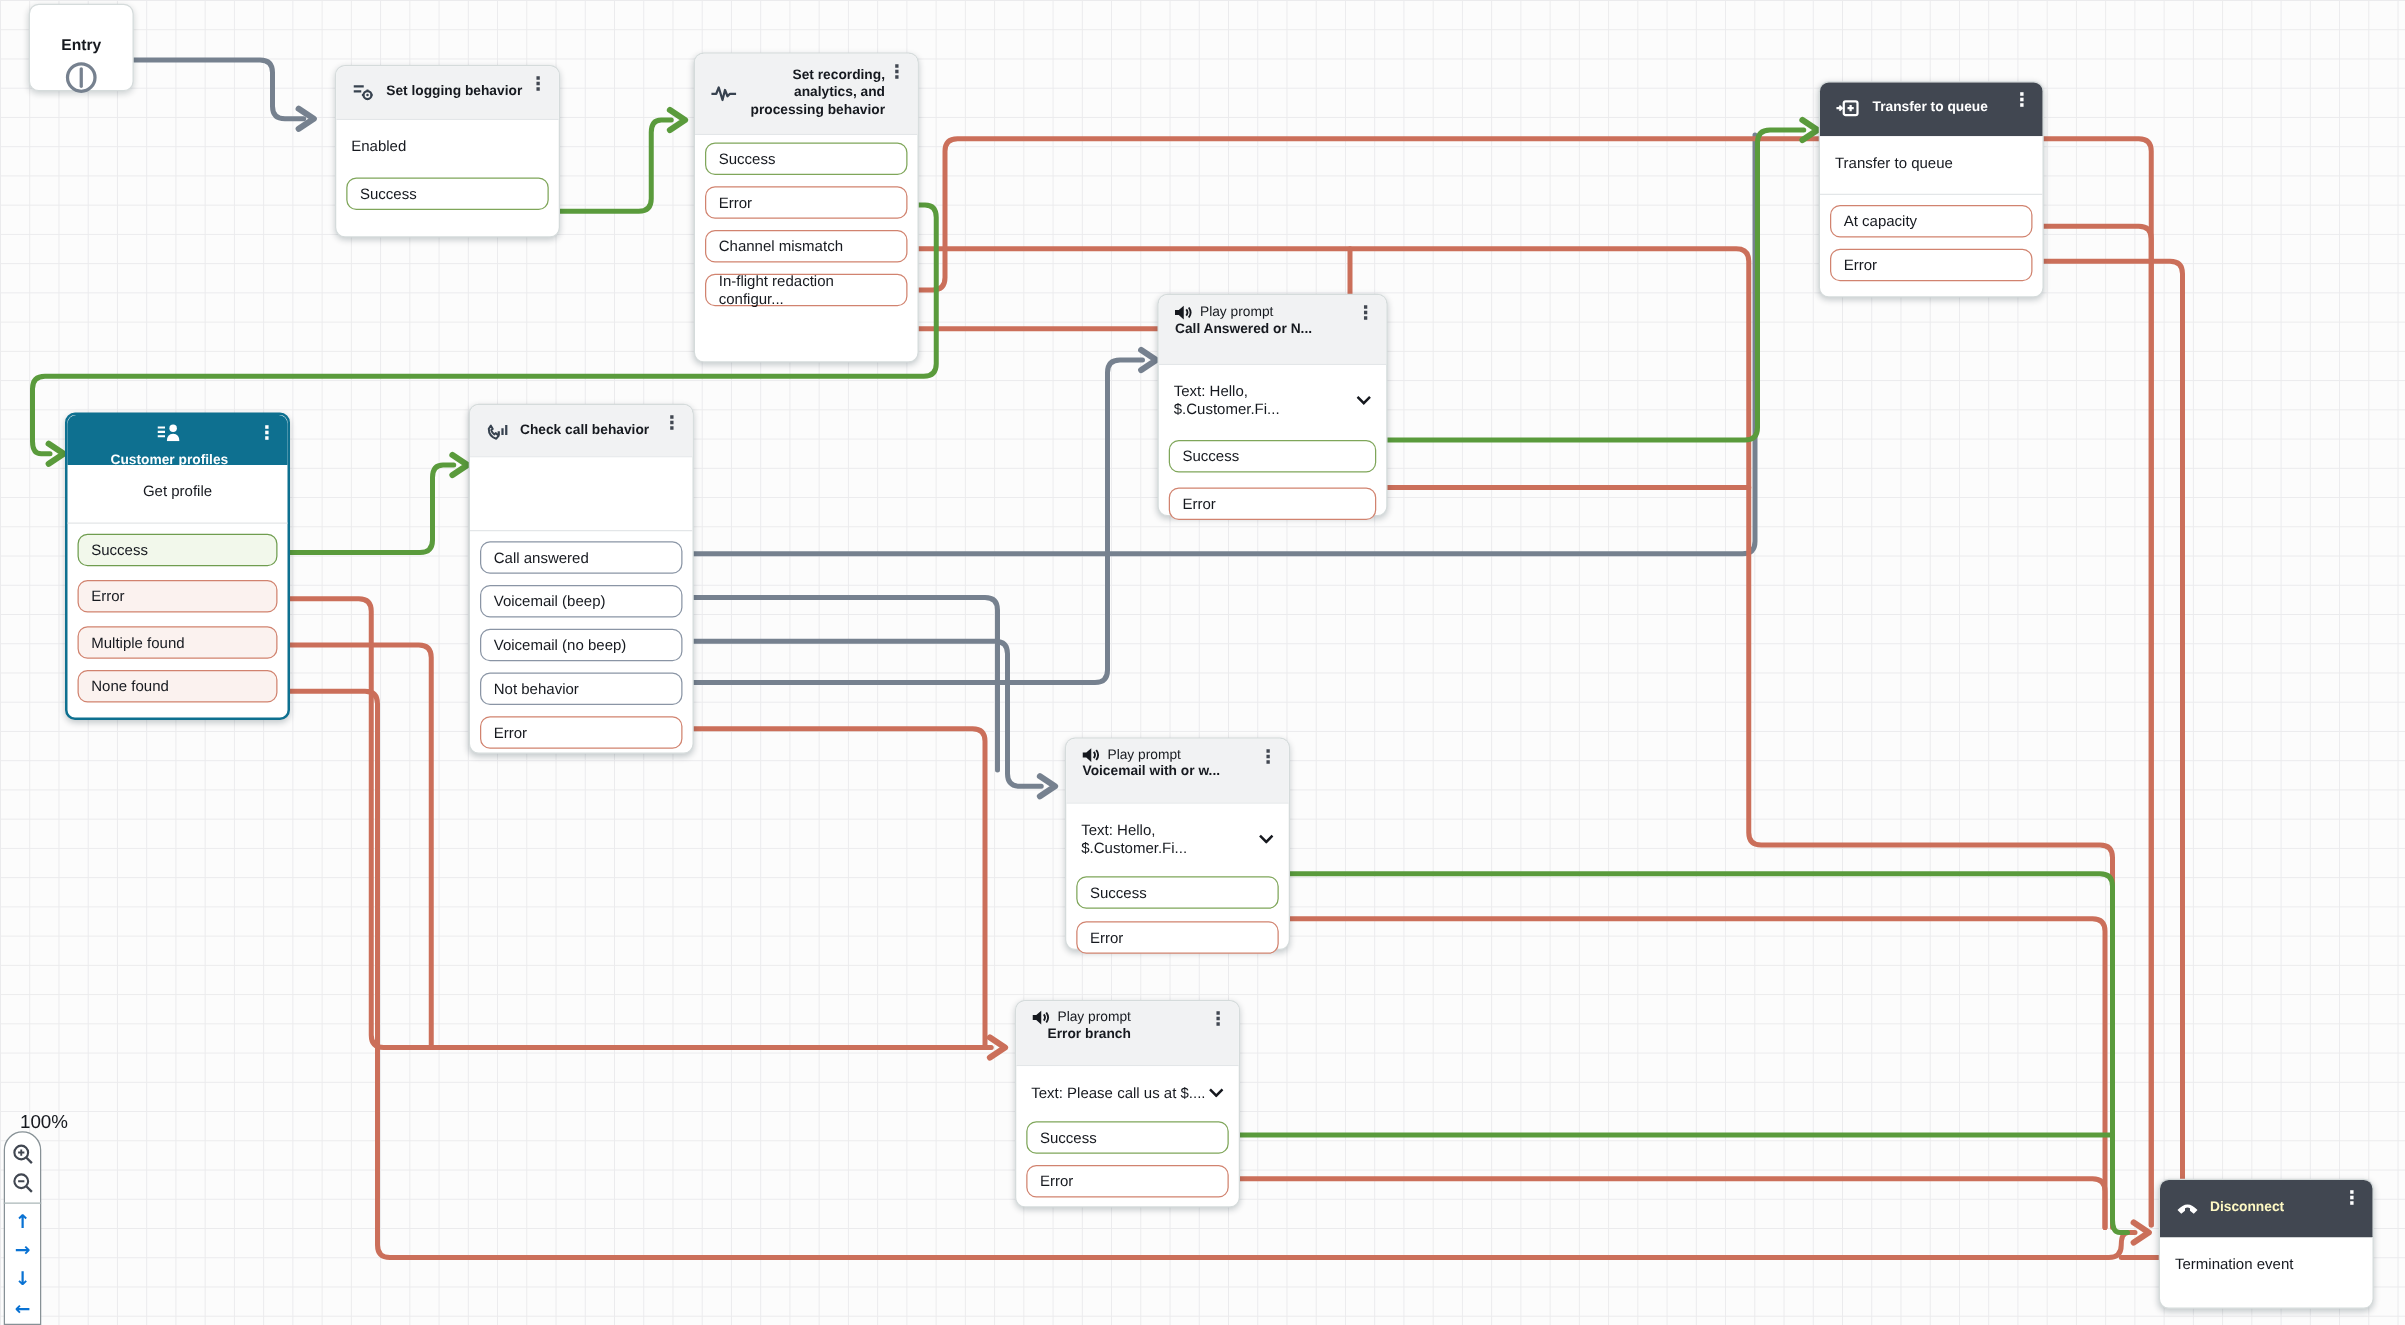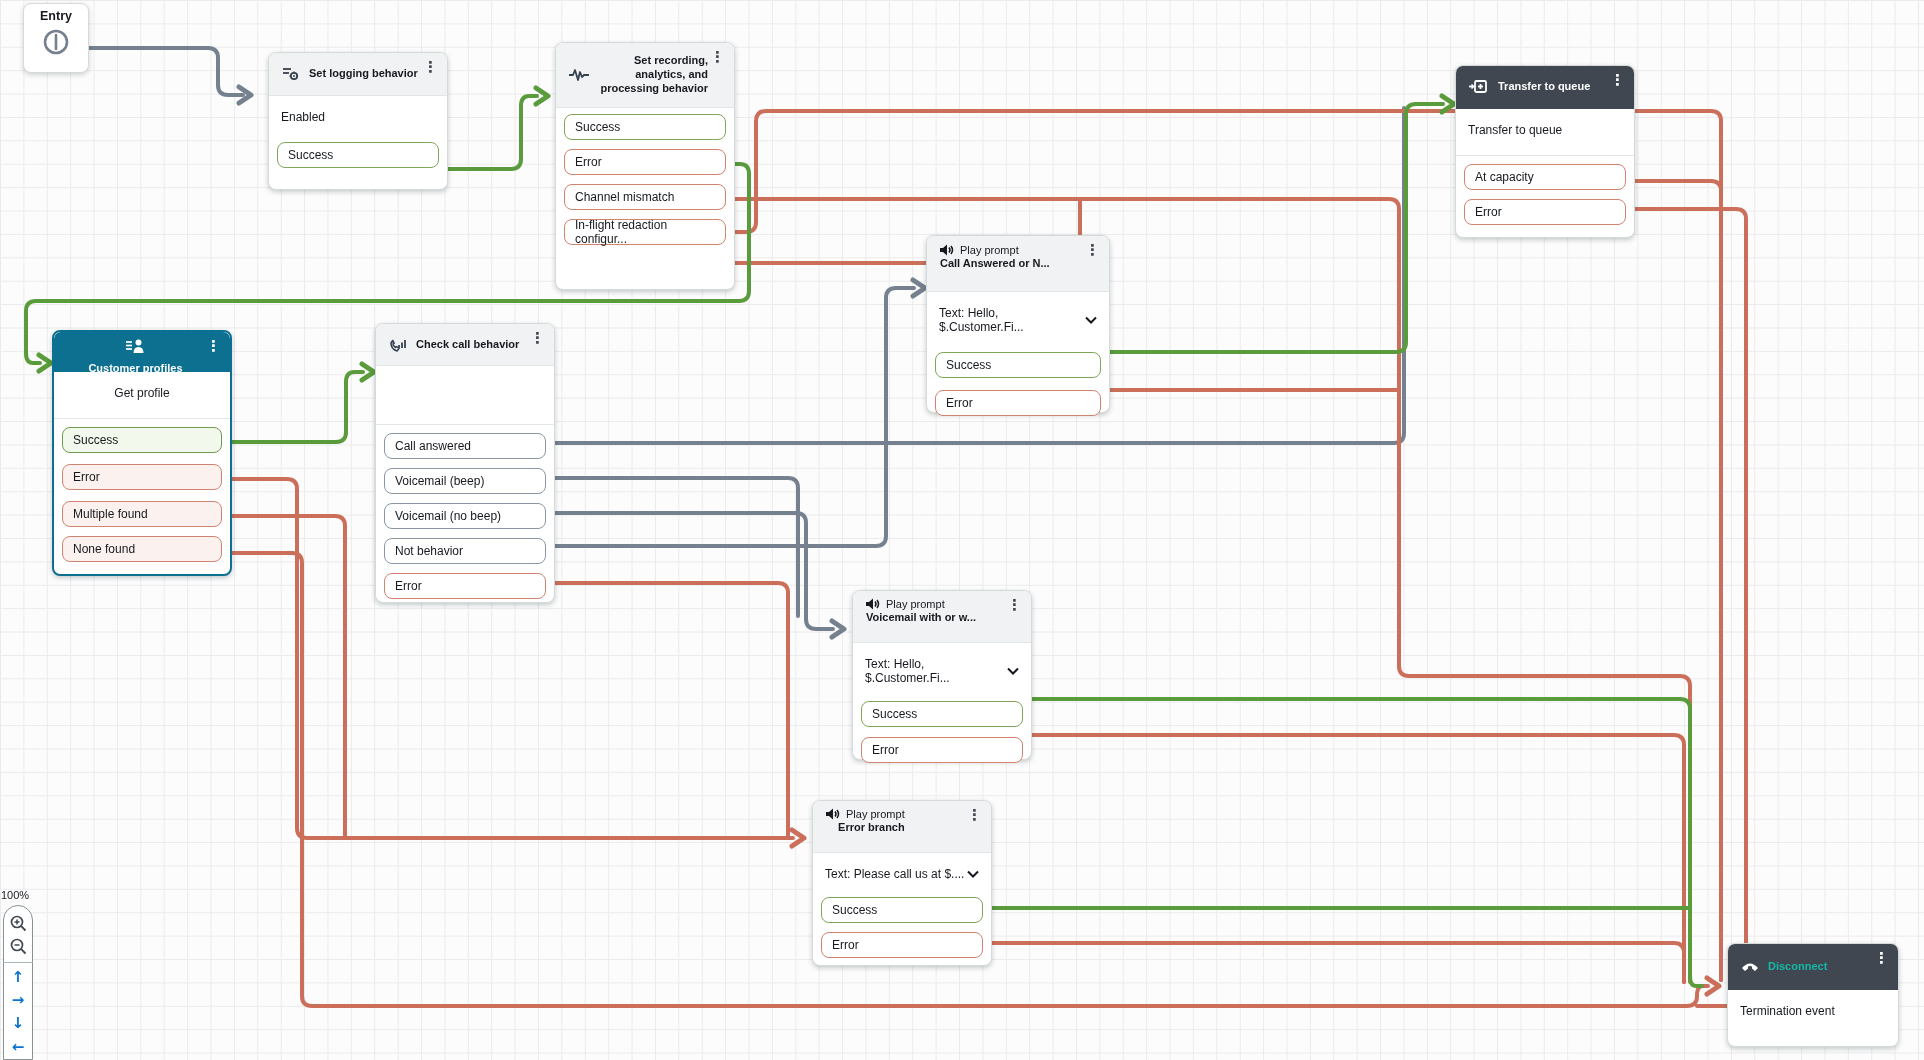--- a/index.html
+++ b/index.html
@@ -43,29 +43,29 @@
     box-sizing:border-box;height:26px;border-radius:8px;background:#fff;
     display:flex;align-items:center;padding:0 10px;font-size:12px;
     border:1.5px solid #8A95A5;margin-bottom:9px;
   }
   .pill.green{border-color:#7FA65A;}
   .pill.red{border-color:#D1836F;}
   .pill.fill-green{background:#F2F8EB;border-color:#6F9D4F;}
   .pill.fill-red{background:#FBF2EF;}
   .selected{border:2px solid #0E7090;}
   .entry-node{
-    position:absolute;left:23px;top:3px;width:66px;height:70px;z-index:2;
+    position:absolute;left:23px;top:3px;width:84px;height:70px;z-index:2;
     background:#fff;border:1px solid #D5DBDB;border-radius:8px;
     box-shadow:0 2px 5px rgba(0,28,36,.18);
-    display:flex;flex-direction:column;align-items:center;padding-top:5px;box-sizing:border-box;
+    display:flex;flex-direction:column;align-items:center;padding-top:25px;box-sizing:border-box;
   }
   .entry-title{font-size:12.5px;font-weight:bold;}
   .icon{display:inline-flex;flex:none;}
   
-  .zoom-label{position:absolute;left:1px;top:889px;font-size:11px;z-index:3;}
+  .zoom-label{position:absolute;left:16px;top:889px;font-size:15px;z-index:3;}
   .nav-pill{
     position:absolute;left:3px;top:905px;width:30px;height:155px;z-index:3;
     background:#fff;border:1px solid #879196;border-radius:15px 15px 0 0;
     display:flex;flex-direction:column;align-items:center;padding-top:6px;box-sizing:border-box;
   }
   .nav-btn{width:24px;height:26px;display:flex;align-items:center;justify-content:center;cursor:pointer;}
   .nav-sep{width:30px;border-top:1px solid #AAB7B8;margin:3px 0;}
   .nav-arrow{color:#0972D3;font-size:15px;font-weight:bold;font-family:"DejaVu Sans",sans-serif;line-height:1;}
 </style>
 </head>
@@ -362,21 +362,21 @@
   </div>
 </div>
 
 <div class="node" style="left:1727px;top:943px;width:172px;height:104px;">
   <div class="node-header dark" style="height:46px;">
     <span class="icon">
       <svg width="18" height="12" viewBox="0 0 18 12">
           <path d="M1 7 q8 -9 16 0 l-3 3 l-3 -2.5 l0 -2 q-2 -1 -4 0 l0 2 l-3 2.5 Z" fill="#fff"></path>
         </svg>
     </span>
-    <span class="node-title" style="color:#14b8a6;">Disconnect</span>
+    <span class="node-title" style="color:#fef9c3;">Disconnect</span>
     <span class="kebab">⋮</span>
   </div>
   <div class="node-body">Termination event</div>
 </div>
 
 <div class="zoom-label">100%</div>
 <div class="nav-pill">
   <div class="nav-btn">
     <svg width="17" height="17" viewBox="0 0 17 17">
         <circle cx="7" cy="7" r="5.5" fill="none" stroke="#414751" stroke-width="1.7"></circle>

